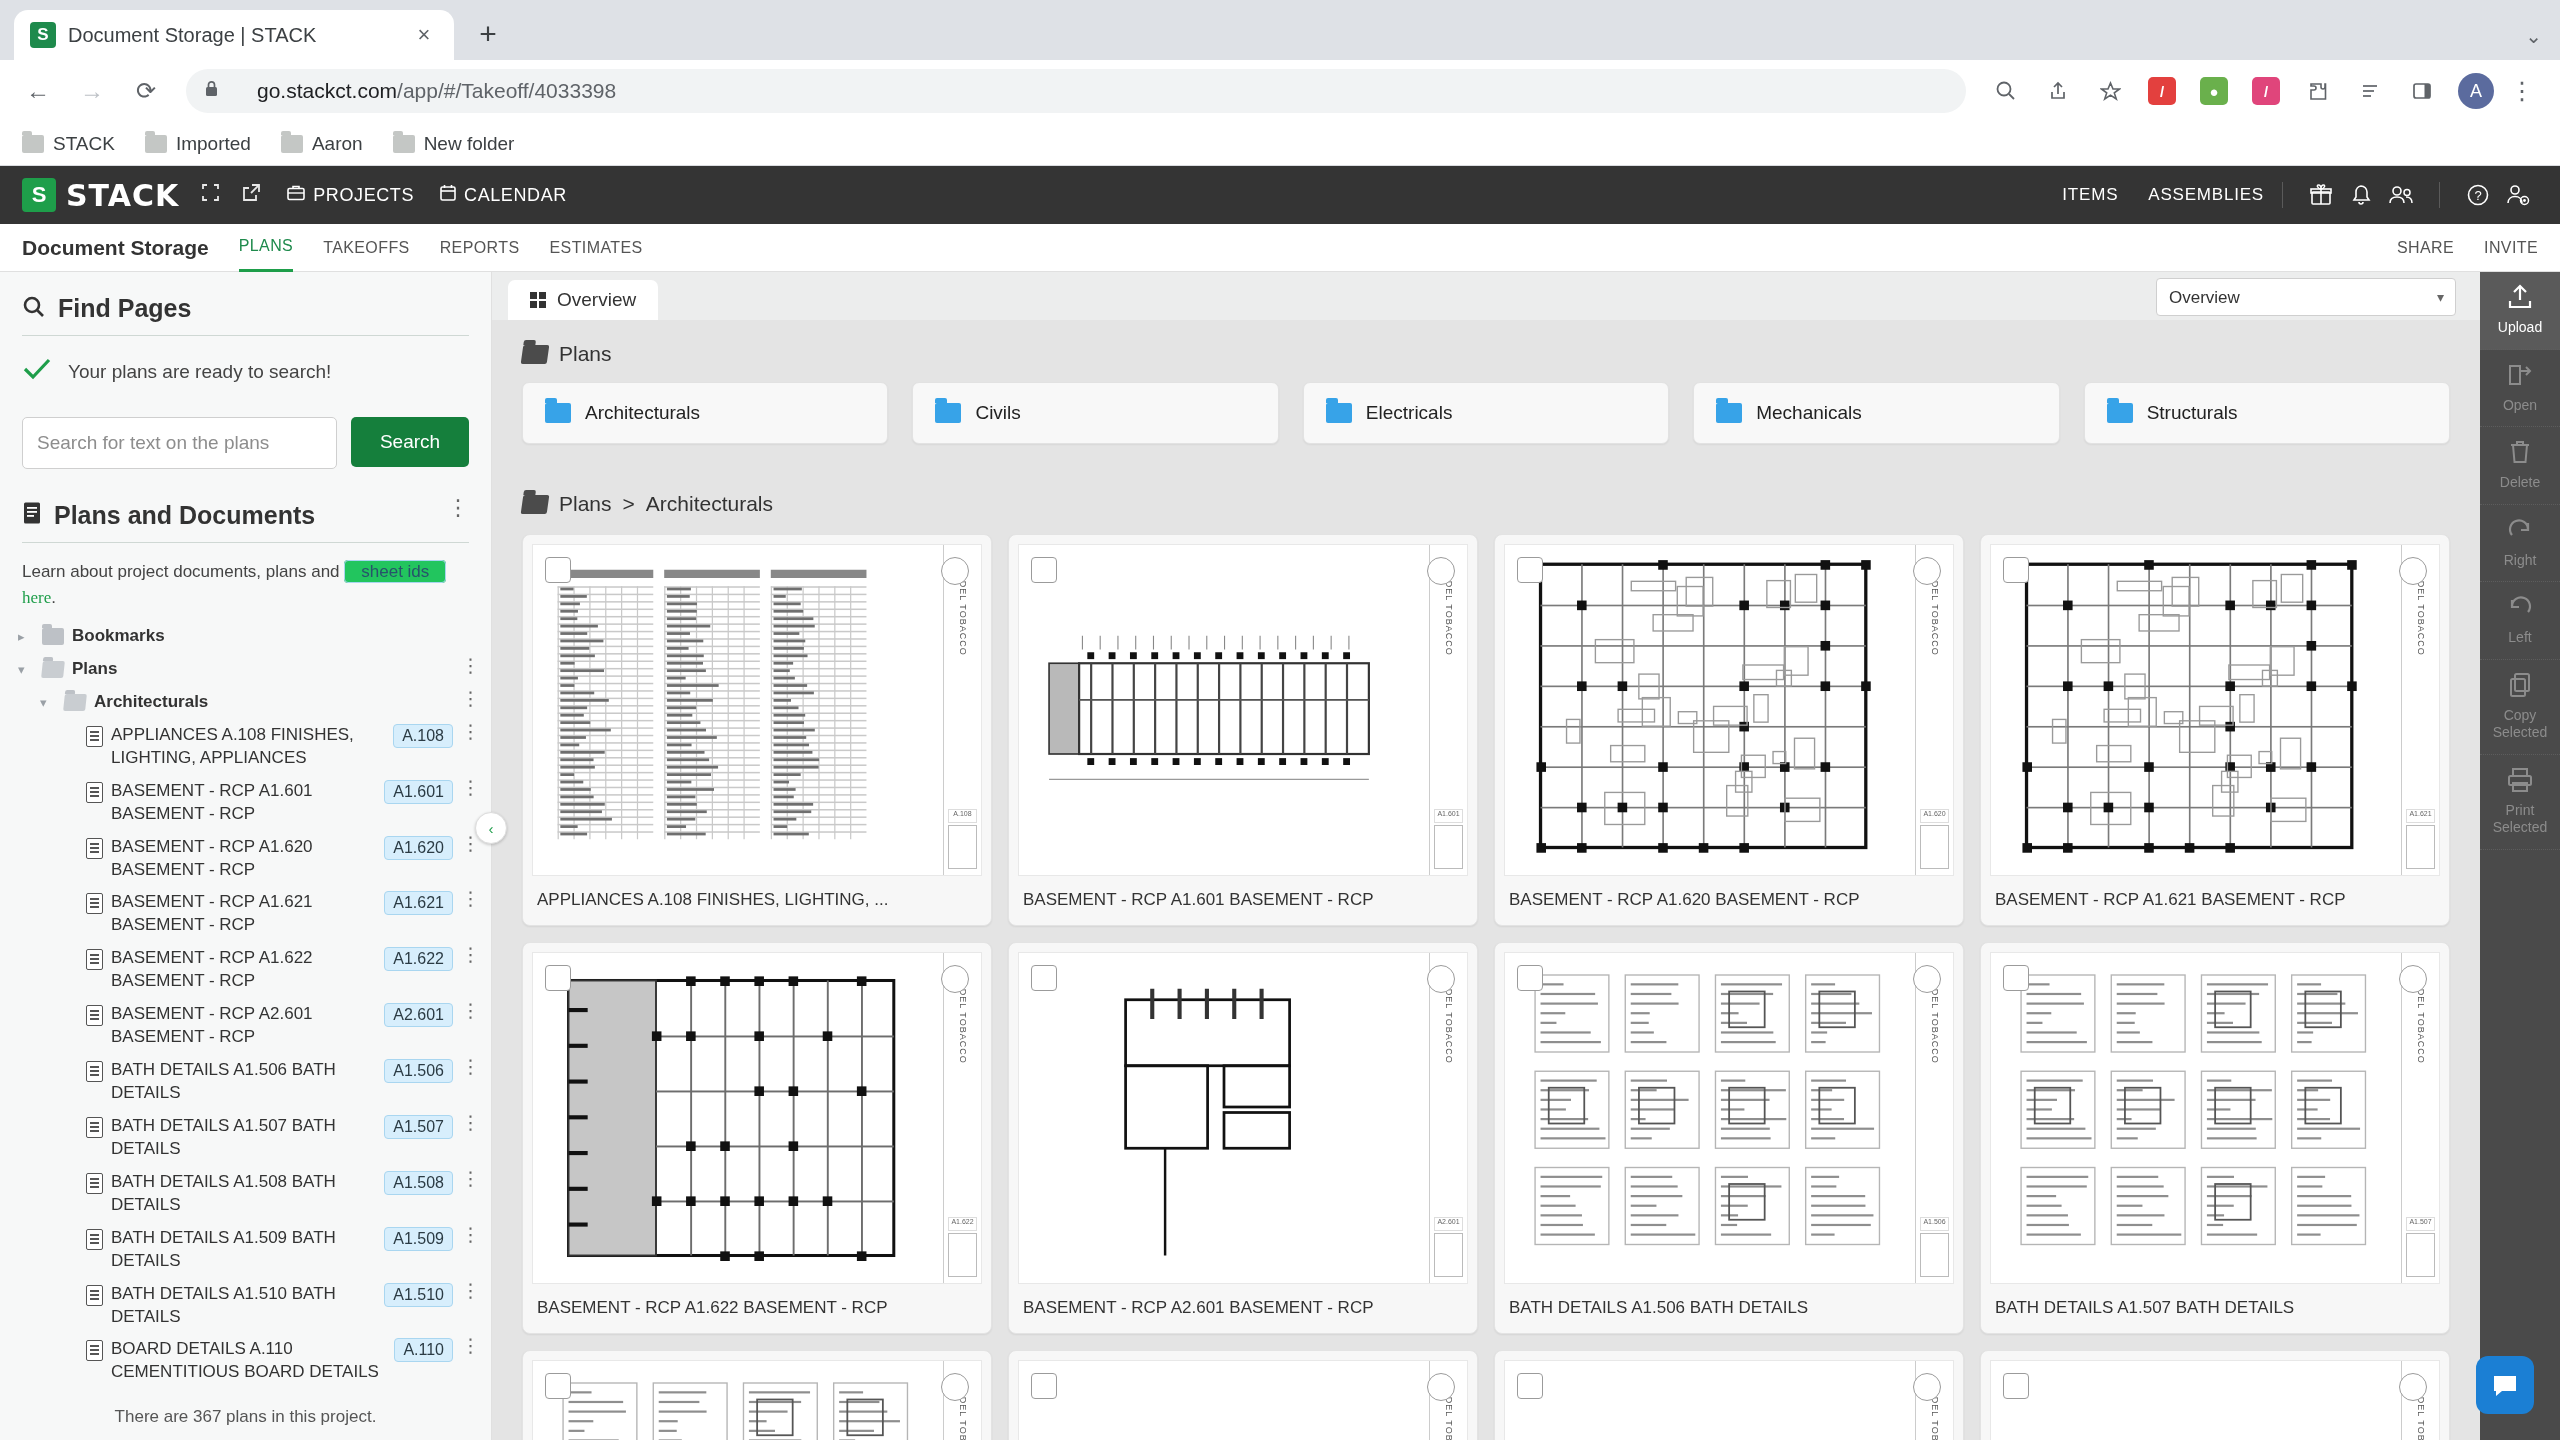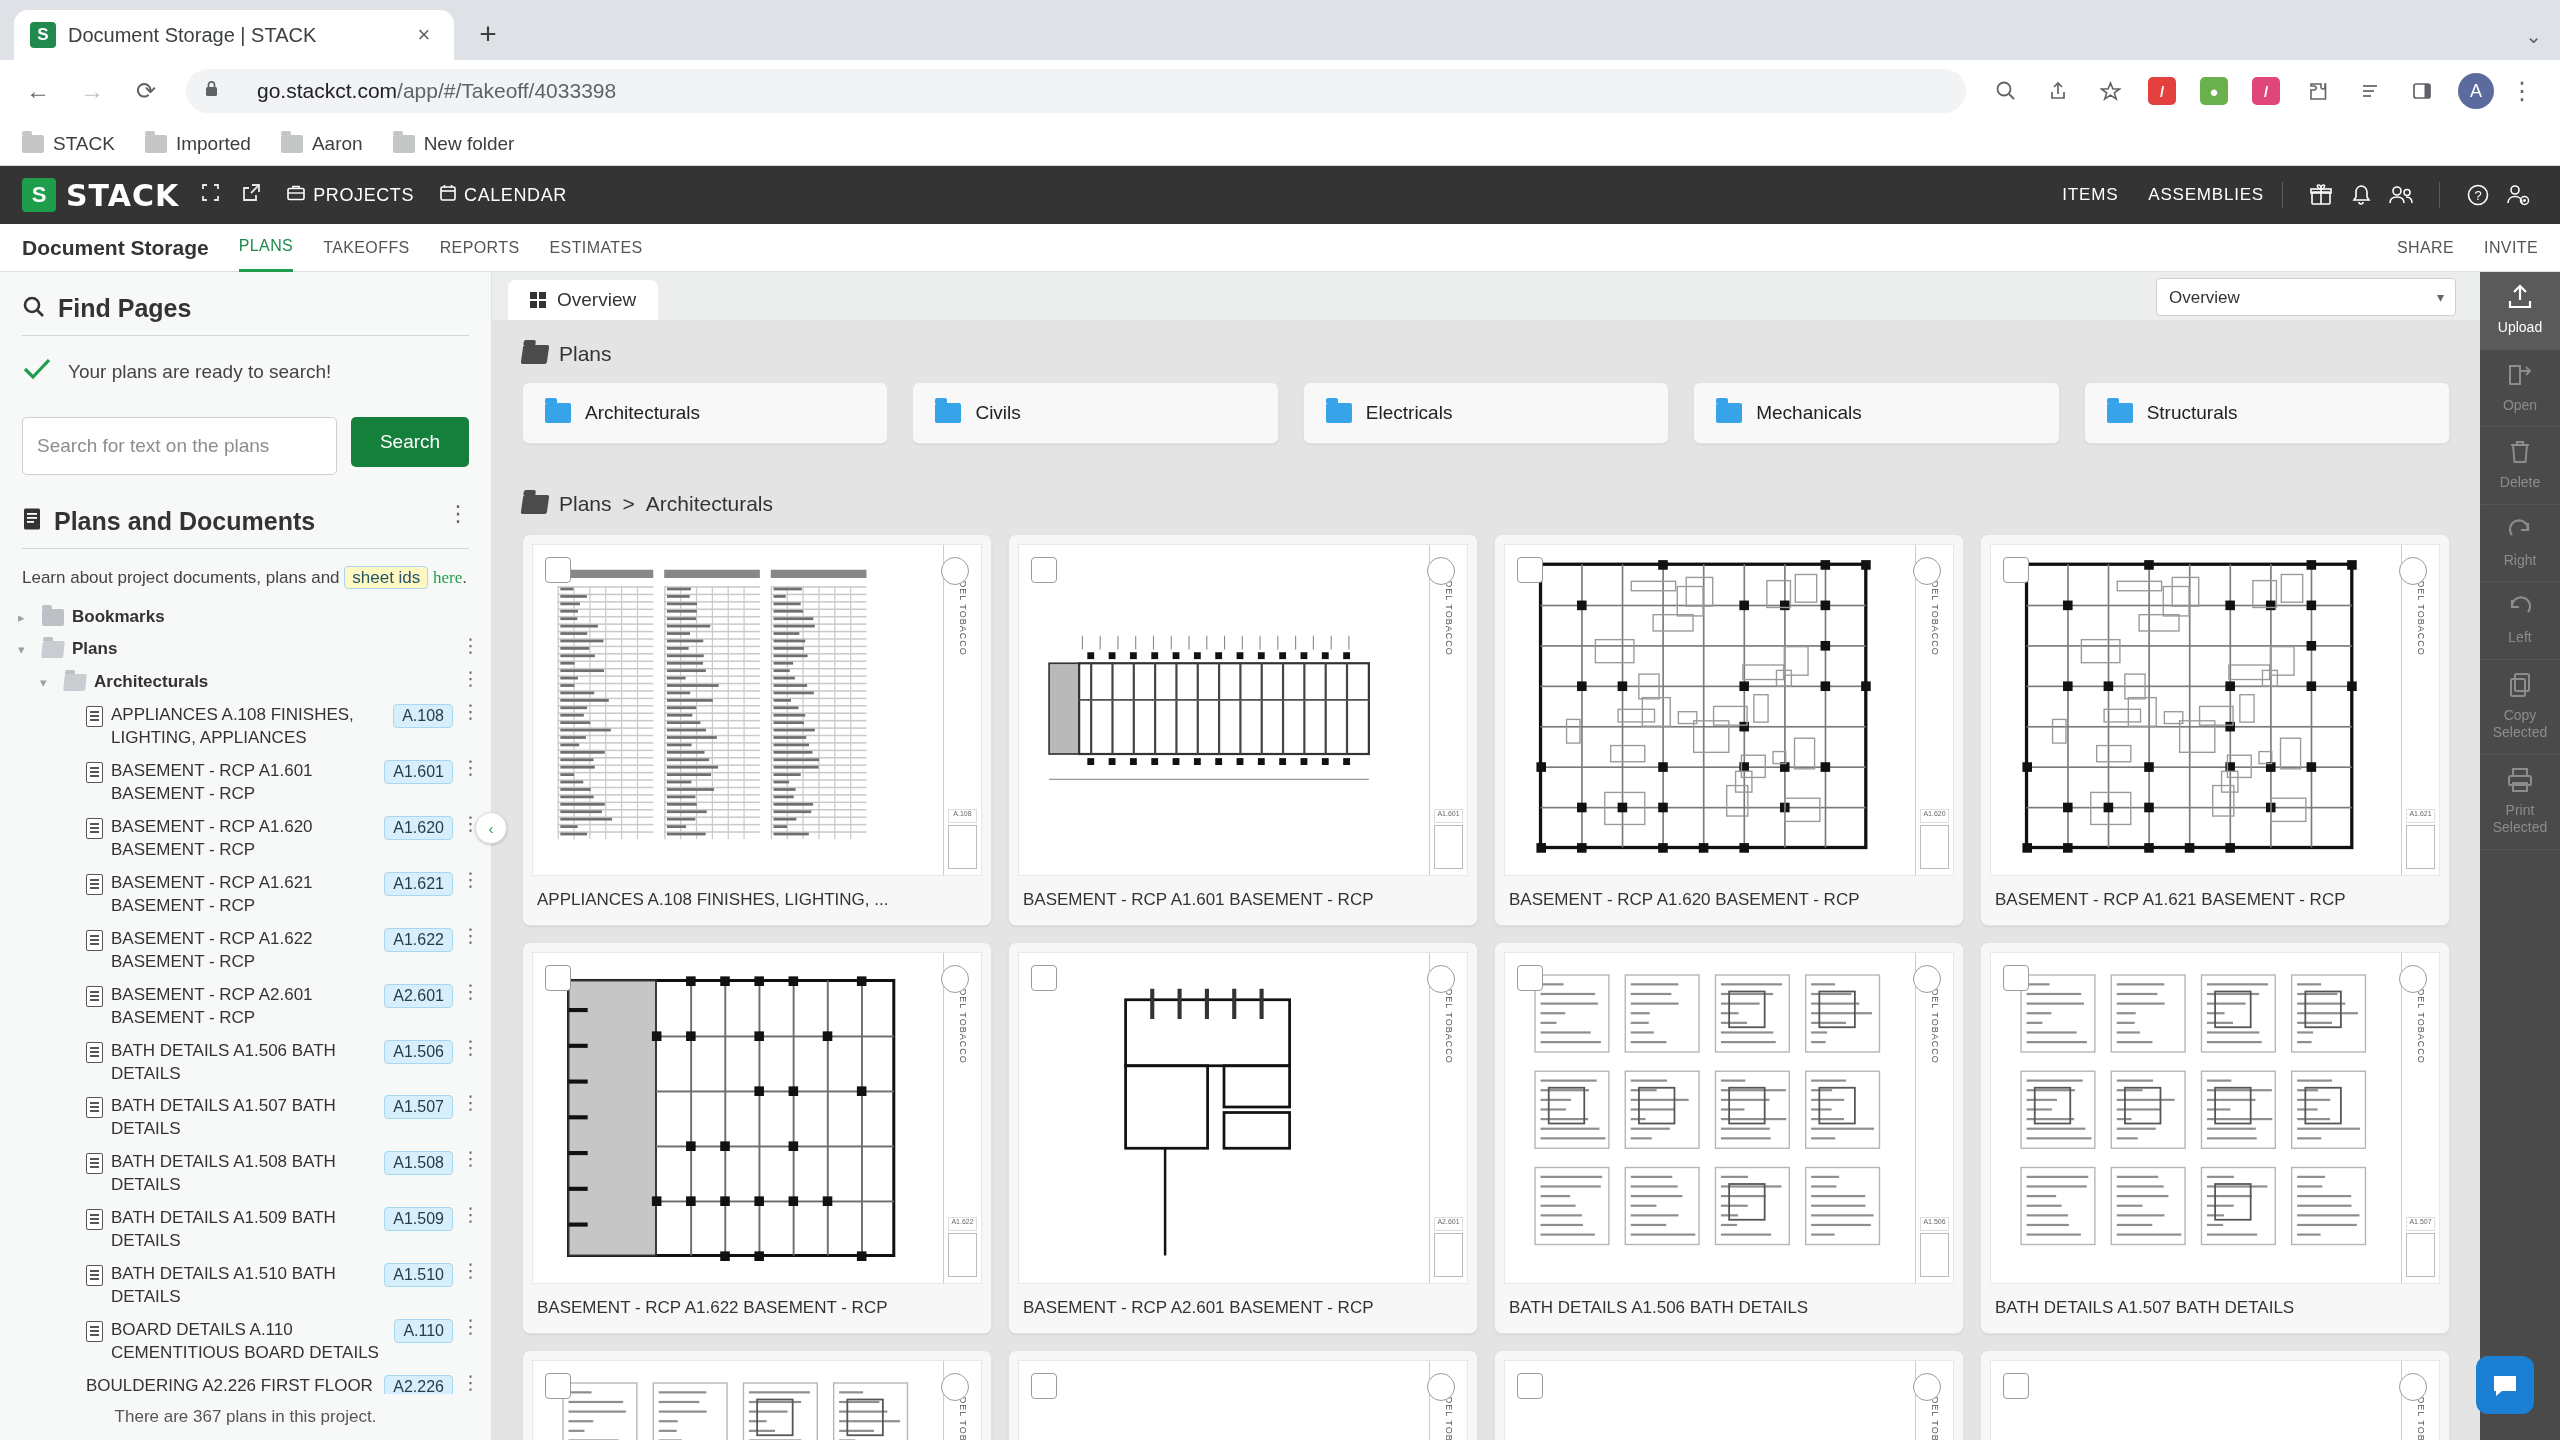--- a/index.html
+++ b/index.html
@@ -95,31 +95,31 @@
   
   .leftpanel { width: 492px; background: #f7f8f8; border-right: 1px solid #e0e0e0;
     display: flex; flex-direction: column; position: relative; }
   .lp-head { display: flex; align-items: center; gap: 12px; padding: 22px 22px 12px; }
   .lp-head .t { font-size: 25px; color: #333; font-weight: bold; }
   .lp-rule { height: 1px; background: #cfd8d4; margin: 0 22px; }
   .ready { display: flex; align-items: center; gap: 16px; padding: 20px 22px 4px; }
   .check { color: #1e9e4a; font-size: 29px; line-height: 1; }
   .ready .t { font-size: 19px; color: #444; }
   .searchrow { display: flex; gap: 14px; padding: 26px 22px 0; }
-  .searchinput { flex: 1; height: 58px; border: 1px solid #cfcfcf; border-radius: 5px;
+  .searchinput { flex: 1; height: 52px; border: 1px solid #cfcfcf; border-radius: 5px;
     background: #fff; font-size: 19px; color: #333; padding: 4px 14px; font-family: inherit; }
   .searchinput::placeholder { color: #8d8d8d; }
   .searchbtn { width: 118px; height: 50px; background: #157f3c; color: #fff; border: none;
     border-radius: 5px; font-size: 19px; font-family: inherit; cursor: pointer; }
   .lp-head2 { display: flex; gap: 12px; padding: 32px 22px 12px; }
   .lp-head2 .t { font-size: 25px; color: #333; font-weight: bold; }
   .kebab { margin-left: auto; color: #666; font-size: 22px; letter-spacing: 0; cursor: pointer;
     line-height: .65; text-align:center; width: 22px;}
   .learn { font-size: 17px; color: #444; padding: 16px 22px 10px; line-height: 1.5; }
-  .chip { background: #fef9c3; border: 1px solid #a9d6f0; border-radius: 4px; padding: 1px 7px; color:#27546b; }
+  .chip { background: #22c55e; border: 1px solid #a9d6f0; border-radius: 4px; padding: 1px 16px; color:#27546b; }
   .lnk { color: #1e9e4a; font-family: Liberation Serif, serif; }
 
   .tree { flex: 1; overflow: hidden; padding: 0 10px 0 18px; }
   .trow { display: flex; align-items: flex-start; gap: 8px; padding: 5px 4px; font-size: 17px; color: #333; }
   .caret { width: 16px; color: #9aa0a6; font-size: 13px; flex: 0 0 auto; padding-top: 4px; }
   .caret.down::before { content: "\25BE"; }
   .caret.right::before { content: "\25B8"; }
   .fold-ic { width: 22px; height: 17px; background: #bdc1c6; border-radius: 2px; position: relative;
     flex: 0 0 auto; margin-top: 3px; }
   .fold-ic::before { content:""; position:absolute; top:-4px; left:0; width:10px; height:4px;

